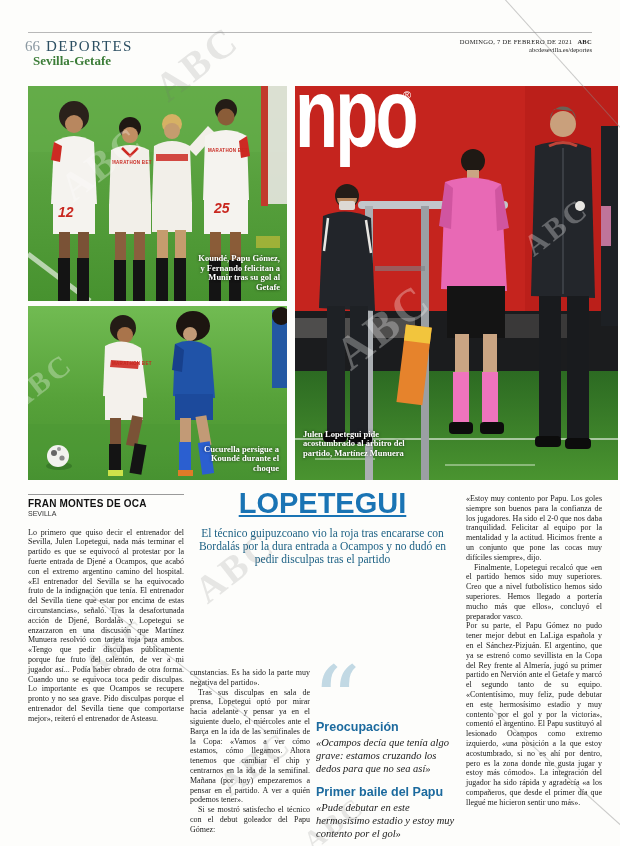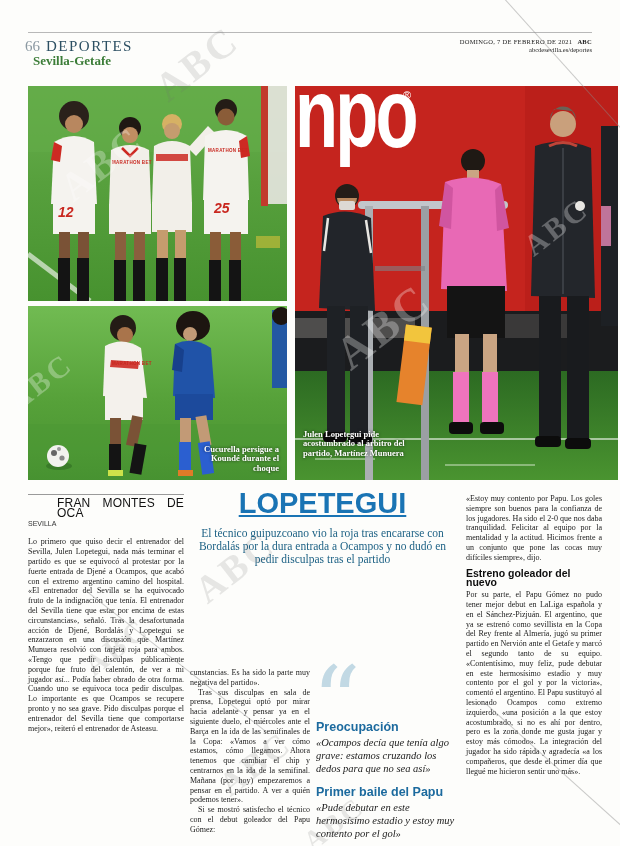--- a/index.html
+++ b/index.html
@@ -36,22 +36,22 @@
   .ad-mark{position:absolute;z-index:2;left:108px;top:3px;color:#fff;font-size:11px;
            font-family:"Liberation Sans",sans-serif;}
   
   .body-col{position:absolute;font-size:8px;line-height:9.8px;text-align:justify;hyphens:auto;}
   .body-col p{margin:0;}
   .body-col p + p{text-indent:8px;}
   #col1{left:28px;top:494px;width:156px;}
   #col2{left:190px;top:668px;width:120px;}
   #col3{left:466px;top:494px;width:136px;}
   .byline-rule{border-top:1px solid #9a9a9a;margin-bottom:4px;}
-  .byline-author{font-family:"Liberation Sans",sans-serif;font-size:12px;font-weight:normal;
-                 letter-spacing:.2px;color:#111;margin-left:29px;}
+  .byline-author{font-family:"Liberation Sans",sans-serif;font-size:10px;font-weight:bold;
+                 letter-spacing:.2px;color:#111;}
   .byline-place{font-family:"Liberation Sans",sans-serif;font-size:7px;color:#333;margin-bottom:9px;}
   .center-block{position:absolute;left:190px;top:488px;width:265px;text-align:center;}
   .kicker{font-family:"Liberation Sans",sans-serif;font-weight:bold;font-size:29px;line-height:30px;
           color:#1a74b4;letter-spacing:0;text-decoration:underline;}
   .headline{font-weight:bold;font-size:25px;line-height:24.5px;color:#0e0e0e;letter-spacing:-.4px;
             margin-top:5px;}
   .deck{font-size:11.5px;line-height:13px;color:#1e6285;margin-top:9px;}
   .subhead{font-family:"Liberation Sans",sans-serif;font-weight:bold;font-size:10.5px;color:#0e0e0e;
            margin:6px 0 2px;text-align:left;text-indent:0;}
   
@@ -137,20 +137,21 @@
       <rect x="176" y="112" width="44" height="36" fill="#f5f3ef"></rect>
       <rect x="182" y="146" width="11" height="32" fill="#8a5c38"></rect>
         <rect x="202" y="146" width="11" height="32" fill="#8a5c38"></rect>
       <rect x="181" y="174" width="12" height="41" fill="#141414"></rect>
         <rect x="201" y="174" width="12" height="41" fill="#141414"></rect>
     </svg>
     <span class="jersey-num" style="left:30px;top:118px;">12</span>
     <span class="jersey-num" style="left:186px;top:114px;">25</span>
     <span class="sponsor" style="left:84px;top:74px;">MARATHON BET</span>
     <span class="sponsor" style="left:180px;top:62px;">MARATHON BET</span>
+    <figcaption id="cap1" class="caption">Koundé, Papu Gómez, y Fernando felicitan a Munir tras su gol al Getafe</figcaption>
   </figure>
 
   <figure id="photo2">
     <svg viewBox="0 0 259 174" preserveAspectRatio="none">
       <defs>
         <linearGradient id="g2" x1="0" y1="0" x2="0" y2="1">
           <stop offset="0" stop-color="#71bb52"></stop>
             <stop offset=".55" stop-color="#56a139"></stop>
             <stop offset="1" stop-color="#479231"></stop>
         </linearGradient>
@@ -291,22 +292,22 @@
     <span class="quote-glyph">“</span>
     <div class="pq-title">Preocupación</div>
     <div class="pq-text">«Ocampos decía que tenía algo grave: estamos cruzando los dedos para que no sea así»</div>
     <div class="pq-title">Primer baile del Papu</div>
     <div class="pq-text">«Pude debutar en este hermosísimo estadio y estoy muy contento por el gol»</div>
   </div>
 
   <div id="col3" class="body-col">
     <div>
         <p>«Estoy muy contento por Papu. Los goles siempre son buenos para la confianza de los jugadores. Ha sido el 2-0 que nos daba tranquilidad. Felicitar al equipo por la mentalidad y la actitud. Hicimos frente a un conjunto que pone las cocas muy difíciles siempre», dijo.</p>
+        <p>Finalmente, Lopetegui recalcó que «en el partido hemos sido muy superiores. Creo que a nivel futbolístico hemos sido superiores. Hemos llegado a portería mucho más que ellos», concluyó el preparador vasco.</p>
       </div>
-    <div class="subhead">Estreno goleador del nuevo</div>
     <div>
         <p>Por su parte, el Papu Gómez no pudo tener mejor debut en LaLiga española y en el Sánchez-Pizjuán. El argentino, que ya se estrenó como sevillista en la Copa del Rey frente al Almería, jugó su primer partido en Nervión ante el Getafe y marcó el segundo tanto de su equipo. «Contentísimo, muy feliz, pude debutar en este hermosísimo estadio y muy contento por el gol y por la victoria», comentó el argentino. El Papu sustituyó al lesionado Ocampos como extremo izquierdo, «una posición a la que estoy acostumbrado, si no es ahí por dentro, pero es la zona donde me gusta jugar y estoy más cómodo». La integración del jugador ha sido rápida y agradecía «a los compañeros, que desde el primer día que llegué me hicieron sentir uno más».</p>
       </div>
   </div>
 
   <span class="wm gray" style="left:150px;top:40px;font-size:40px;">ABC</span>
   <span class="wm white" style="left:55px;top:140px;font-size:40px;">ABC</span>
   <span class="wm white" style="left:4px;top:365px;font-size:30px;">ABC</span>
   <span class="wm white" style="left:330px;top:300px;font-size:46px;">ABC</span>
   <span class="wm white" style="left:520px;top:210px;font-size:30px;">ABC</span>

